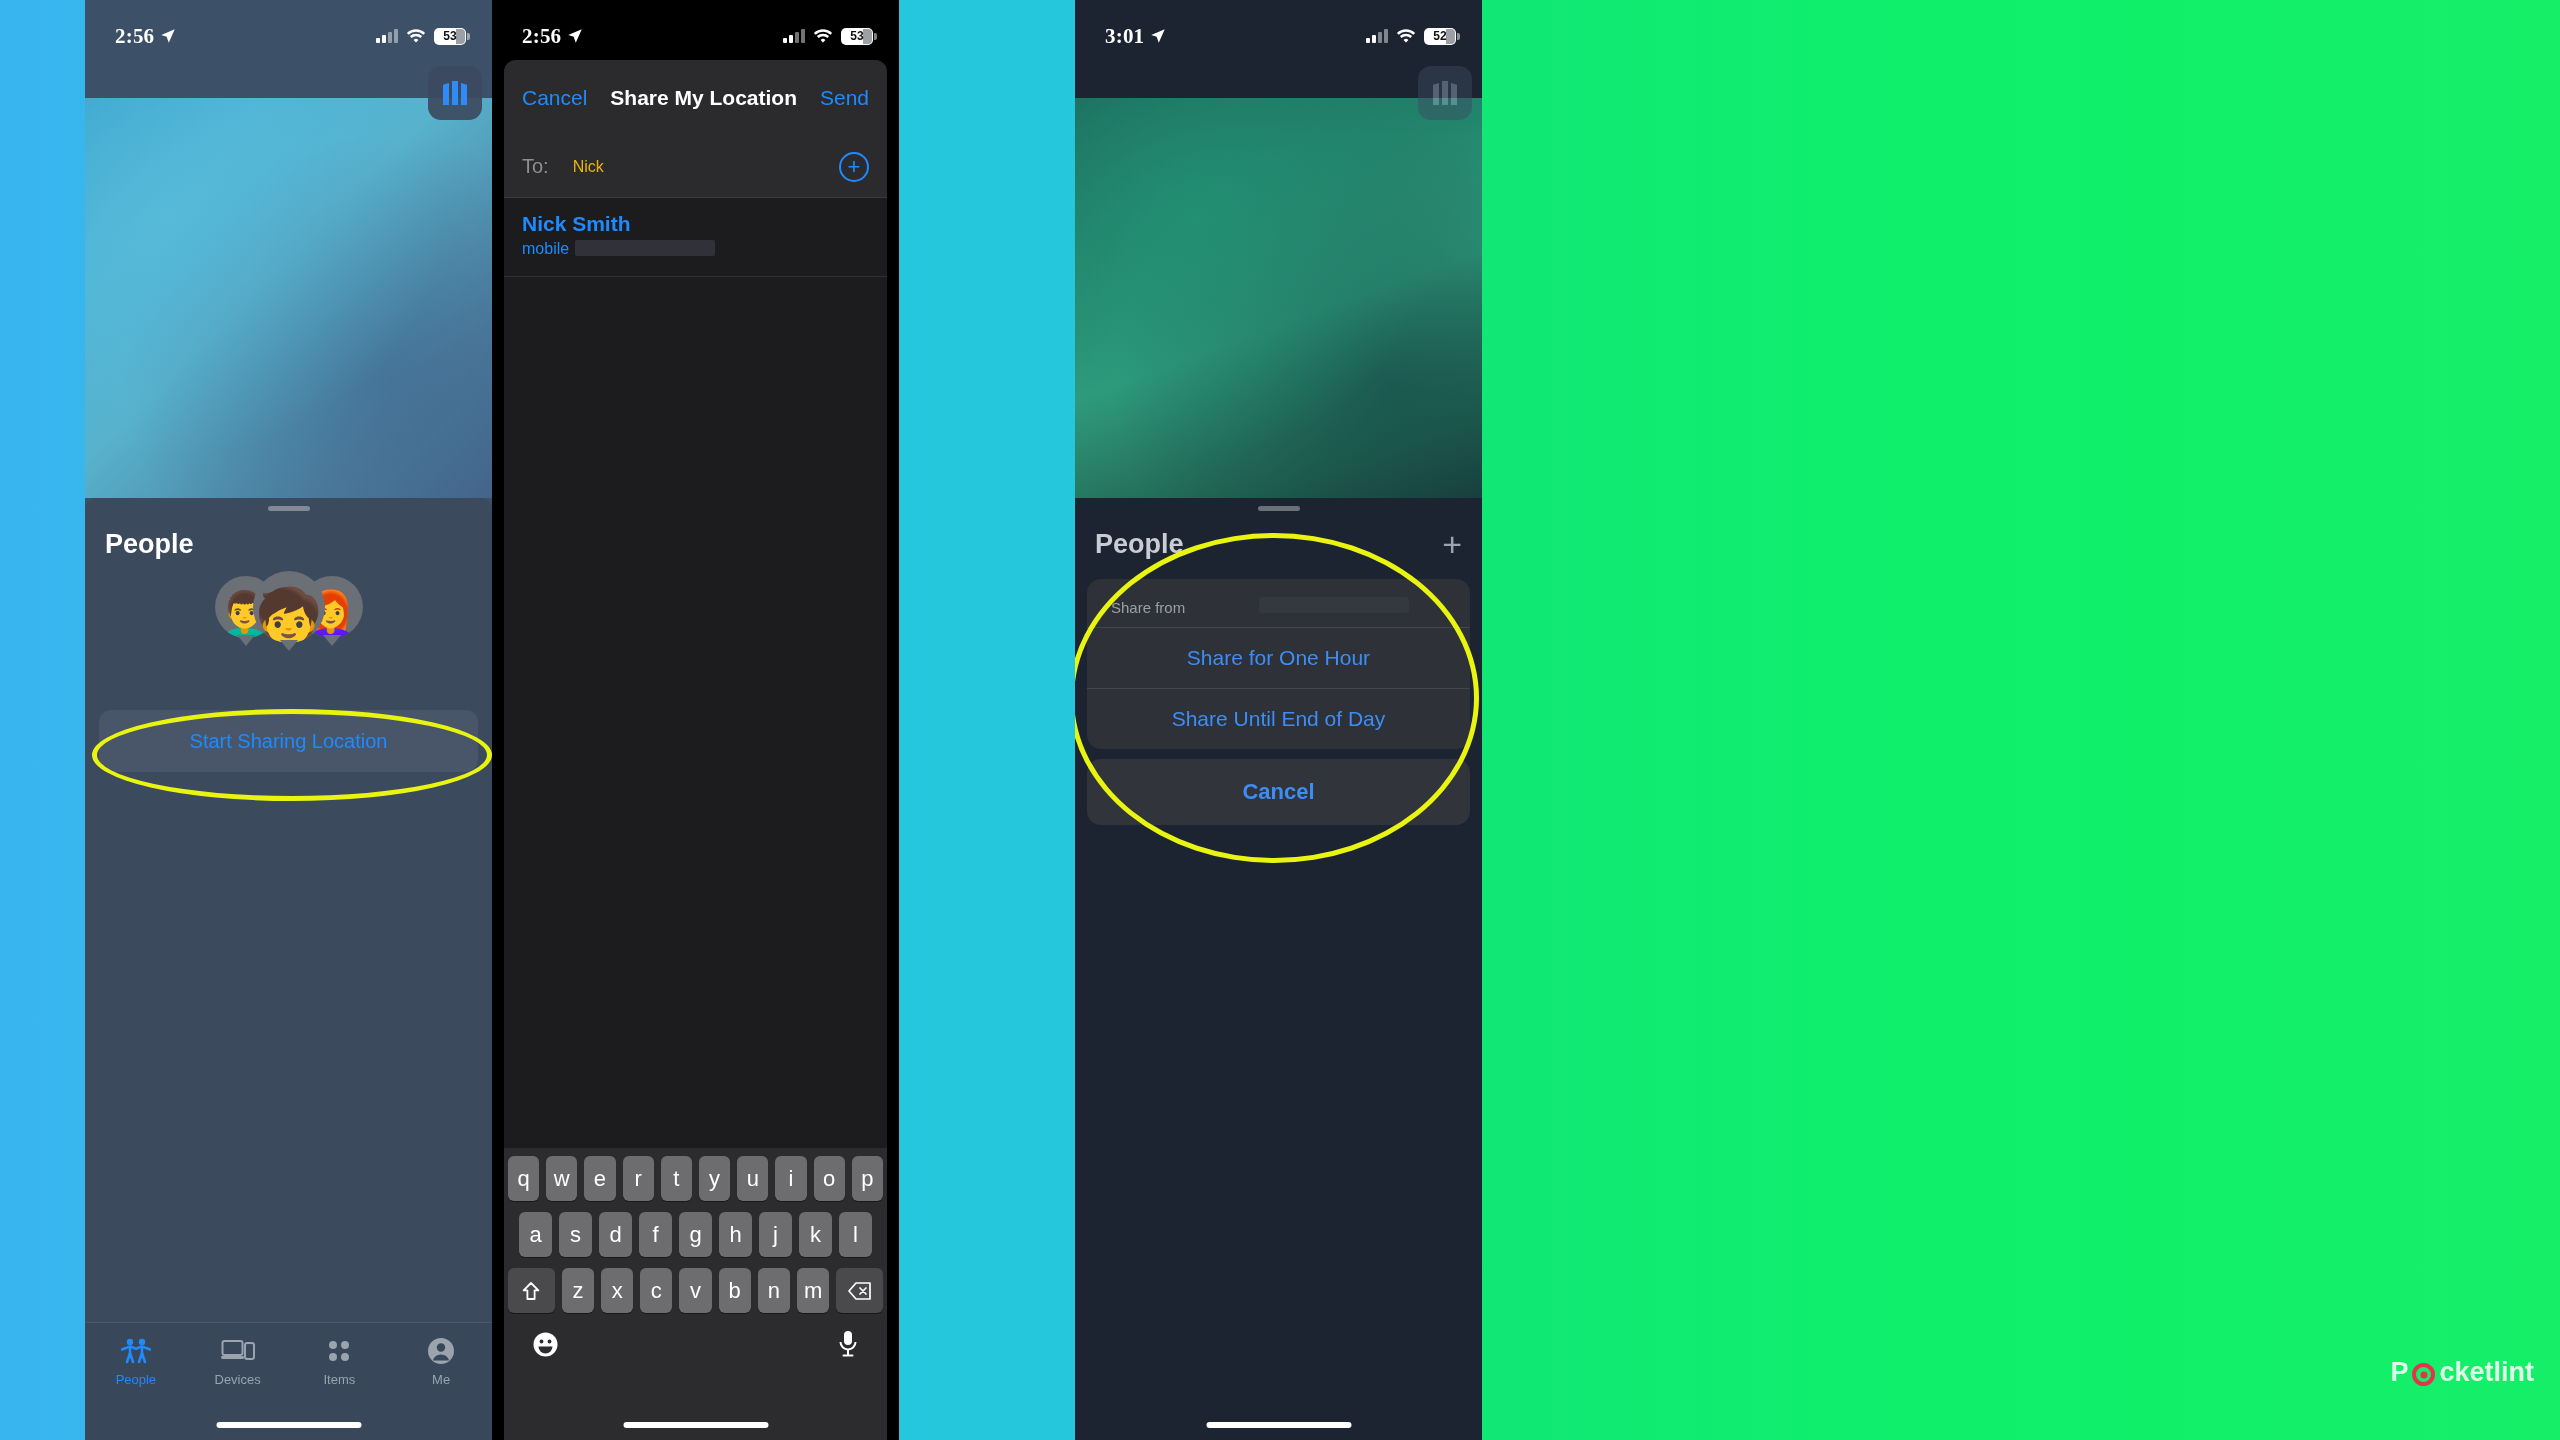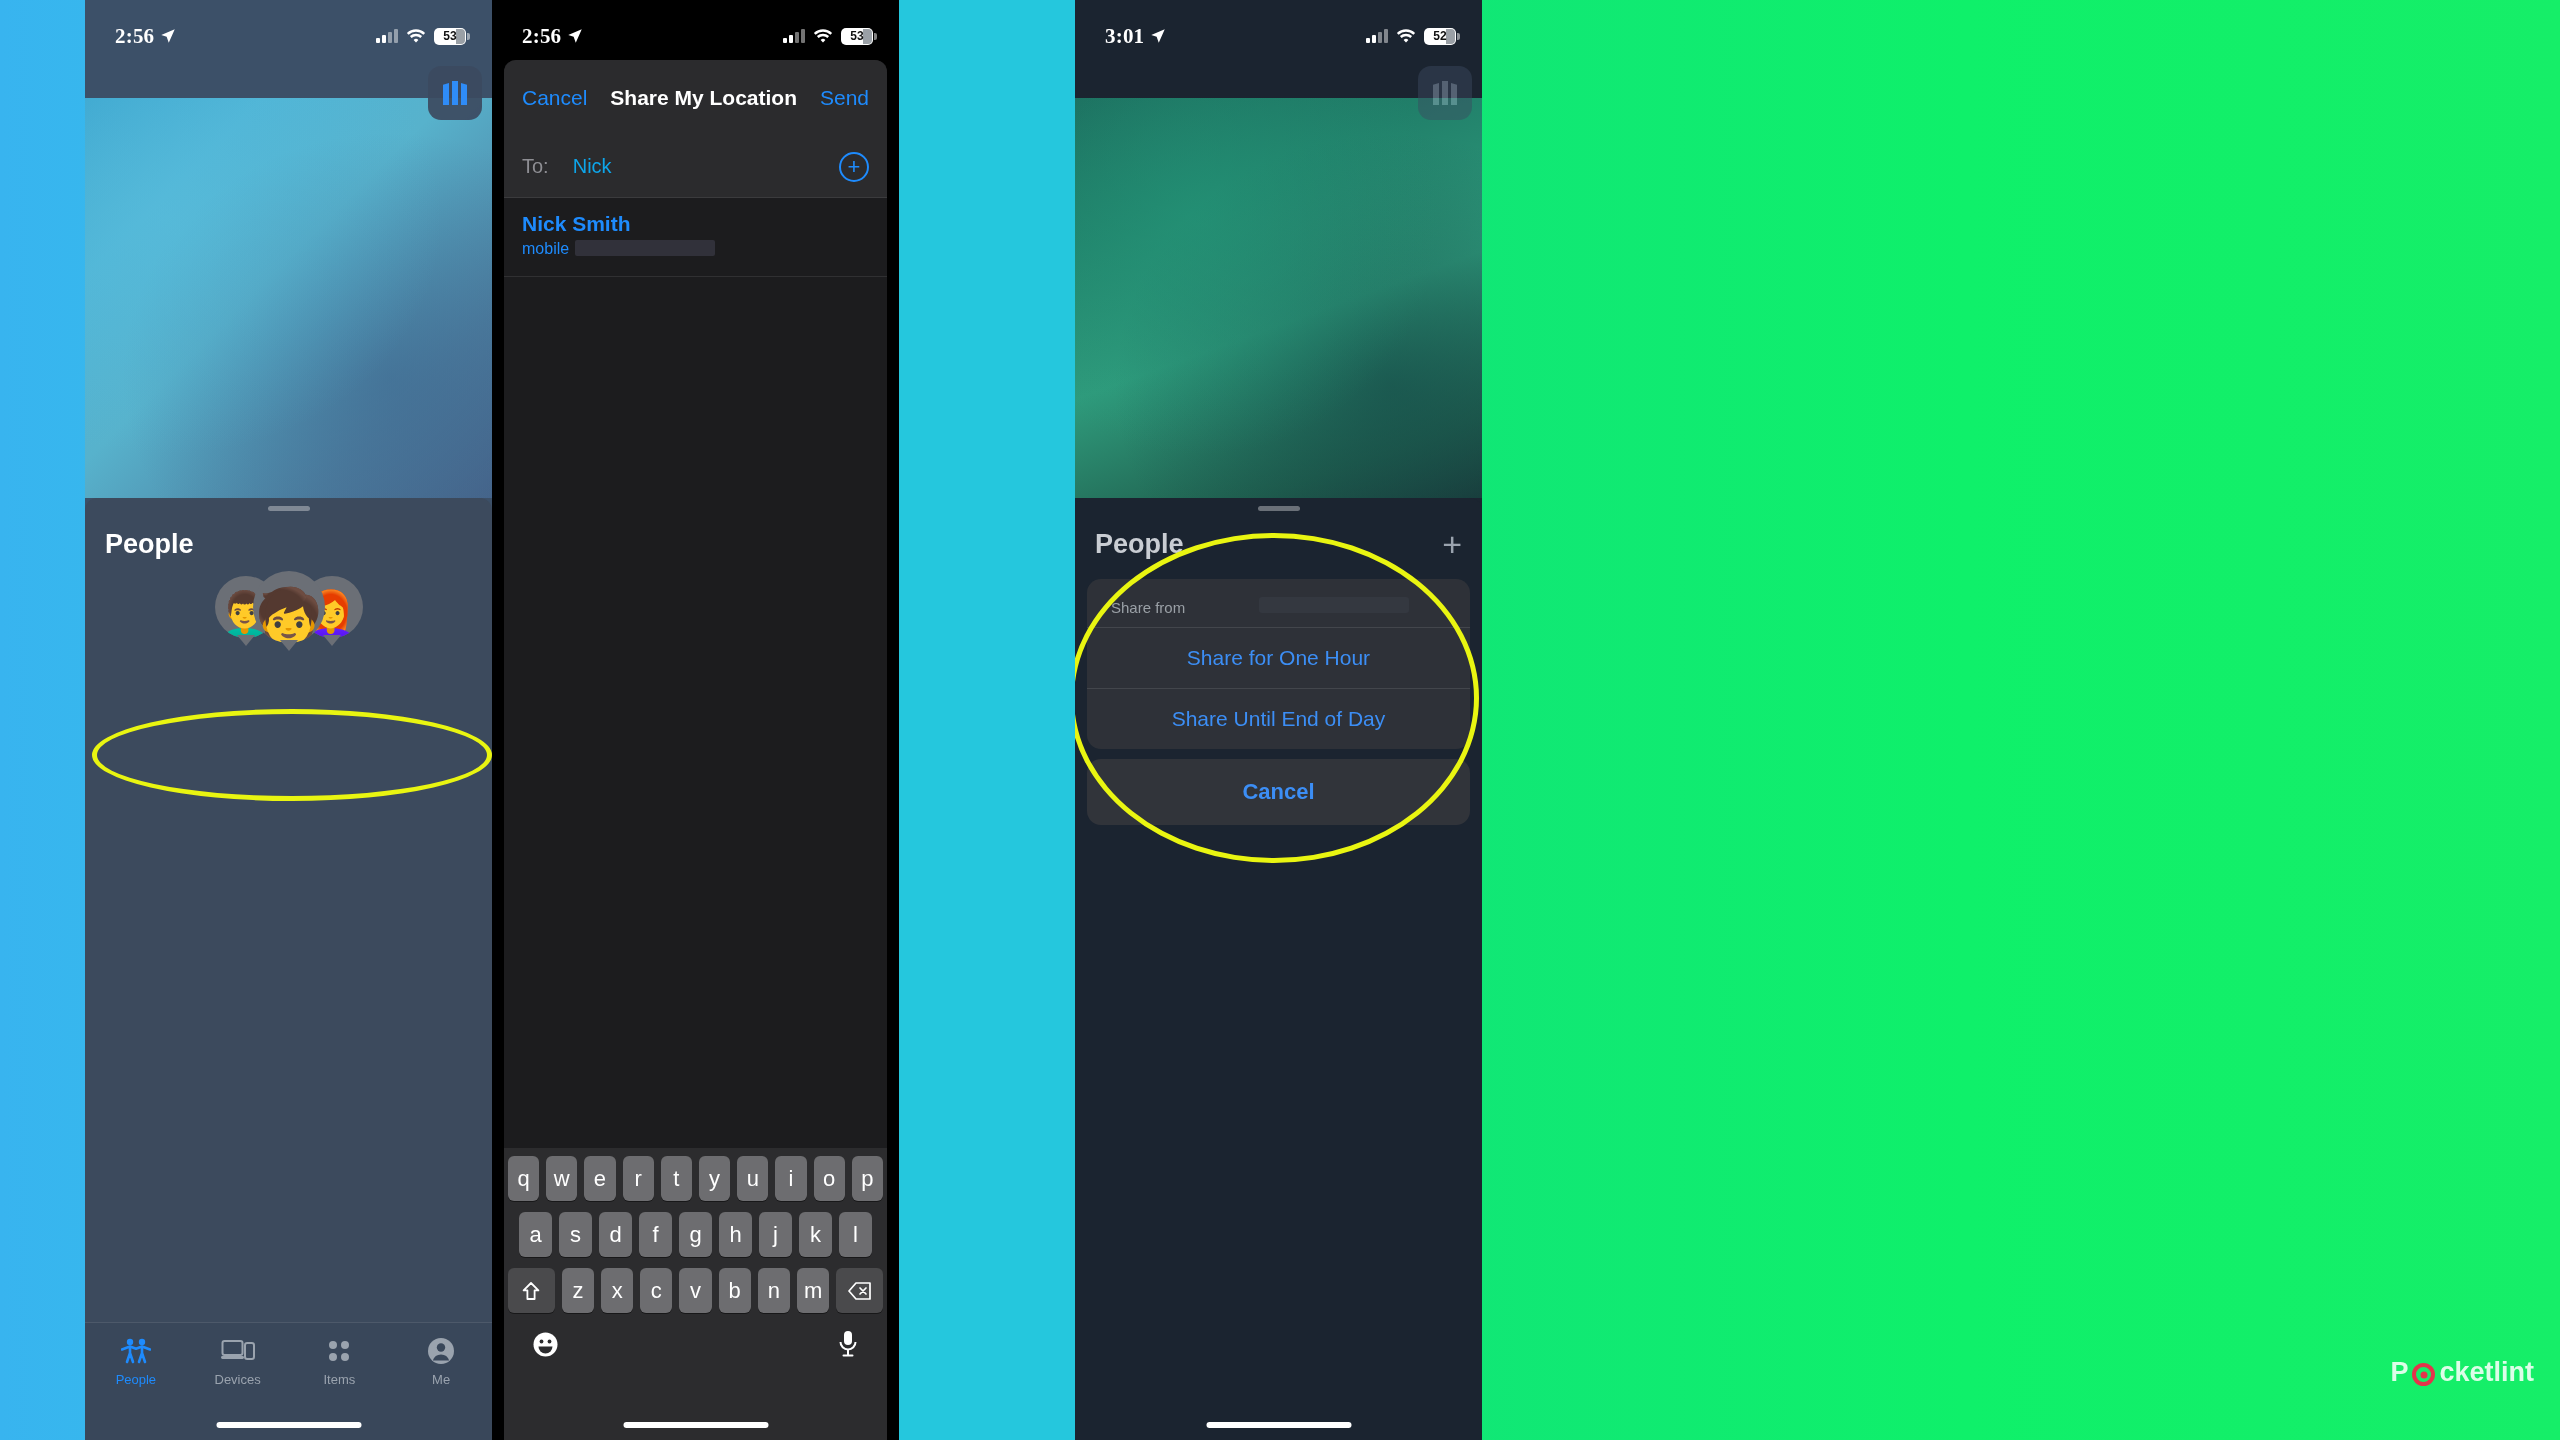--- a/index.html
+++ b/index.html
@@ -171,21 +171,21 @@
     padding: 0 18px;
   }
   .p2-navbar .nb-btn { color:#1e8bfd; font-size: 21px; }
   .p2-navbar .nb-title { color:#fff; font-size: 21px; font-weight: 700; }
   .p2-torow {
     height: 62px; background:#2b2b2d;
     display:flex; align-items:center; padding: 0 18px;
     border-bottom: 1px solid rgba(255,255,255,.08);
   }
   .p2-tolabel { color:#8e8e93; font-size: 20px; margin-right: 24px; }
-  .p2-toval { color:#0ea5e9; font-size: 20px; flex:1; }
+  .p2-toval { color:#eab308; font-size: 16px; flex:1; }
   .plus-circle {
     width: 30px; height: 30px; border-radius:50%;
     border: 2px solid #1e8bfd; color:#1e8bfd;
     display:flex; align-items:center; justify-content:center;
     font-size: 22px; line-height:1; font-weight: 300;
   }
   .p2-result {
     padding: 14px 18px 18px; background:#1c1c1e;
     border-bottom: 1px solid rgba(255,255,255,.09);
   }
@@ -340,20 +340,21 @@
             <div class="memoji">👨‍🦱</div>
           </div>
           <div class="memoji-wrap center">
             <div class="memoji">🧒</div>
           </div>
           <div class="memoji-wrap">
             <div class="memoji">👩‍🦰</div>
           </div>
         </div>
 
+        <div class="share-btn">Start Sharing Location</div>
 
         <div class="tabbar">
           <div class="tab active">
             <span class="ticon">
               <svg width="30" height="26" viewBox="0 0 30 26">
                 <circle cx="9" cy="4" r="3.2" fill="#1e8bfd"></circle>
                   <circle cx="21" cy="4" r="3.2" fill="#1e8bfd"></circle>
                 <path d="M9 8.5 1 11.5M9 8.5l6 2.2M15 10.7l6-2.2M21 8.5l8 3" stroke="#1e8bfd" stroke-width="2.6" stroke-linecap="round" fill="none"></path>
                 <path d="M9 9v6l-3 9M9 15l3 9M21 9v6l-3 9M21 15l3 9" stroke="#1e8bfd" stroke-width="2.6" stroke-linecap="round" fill="none"></path>
               </svg>

